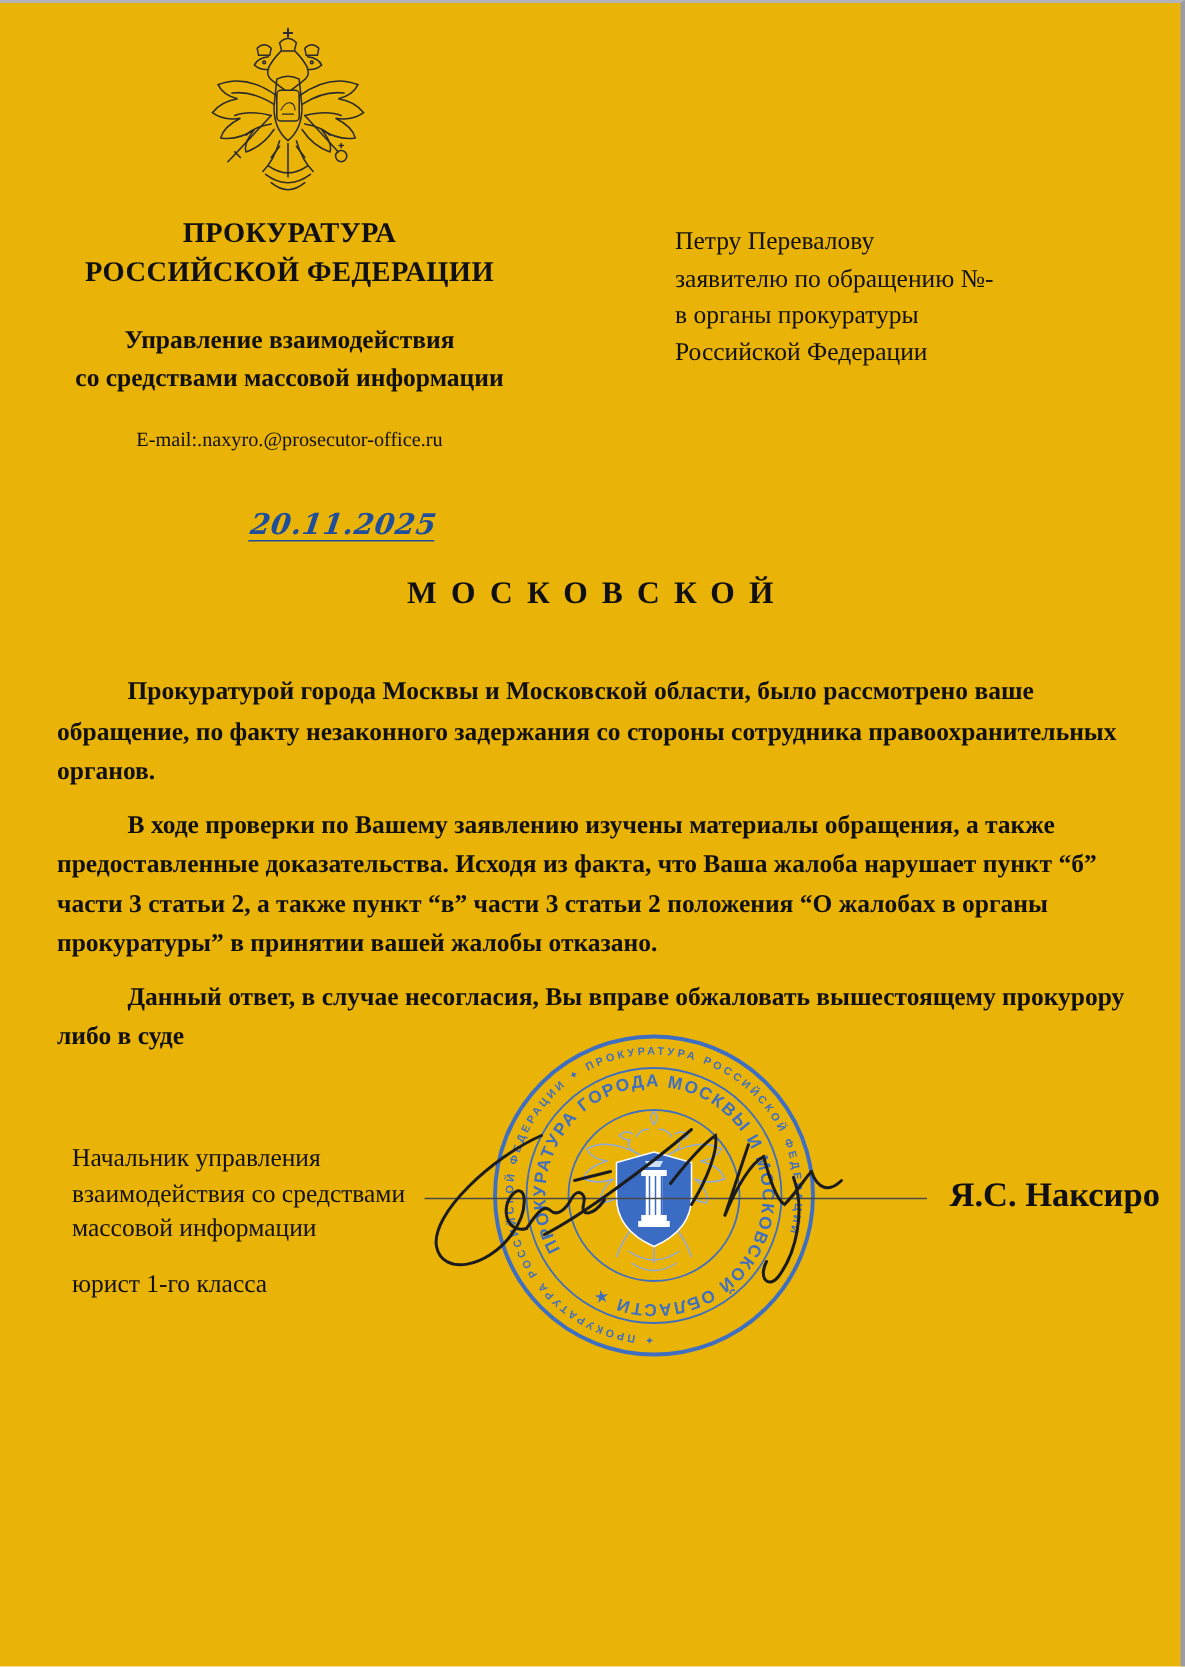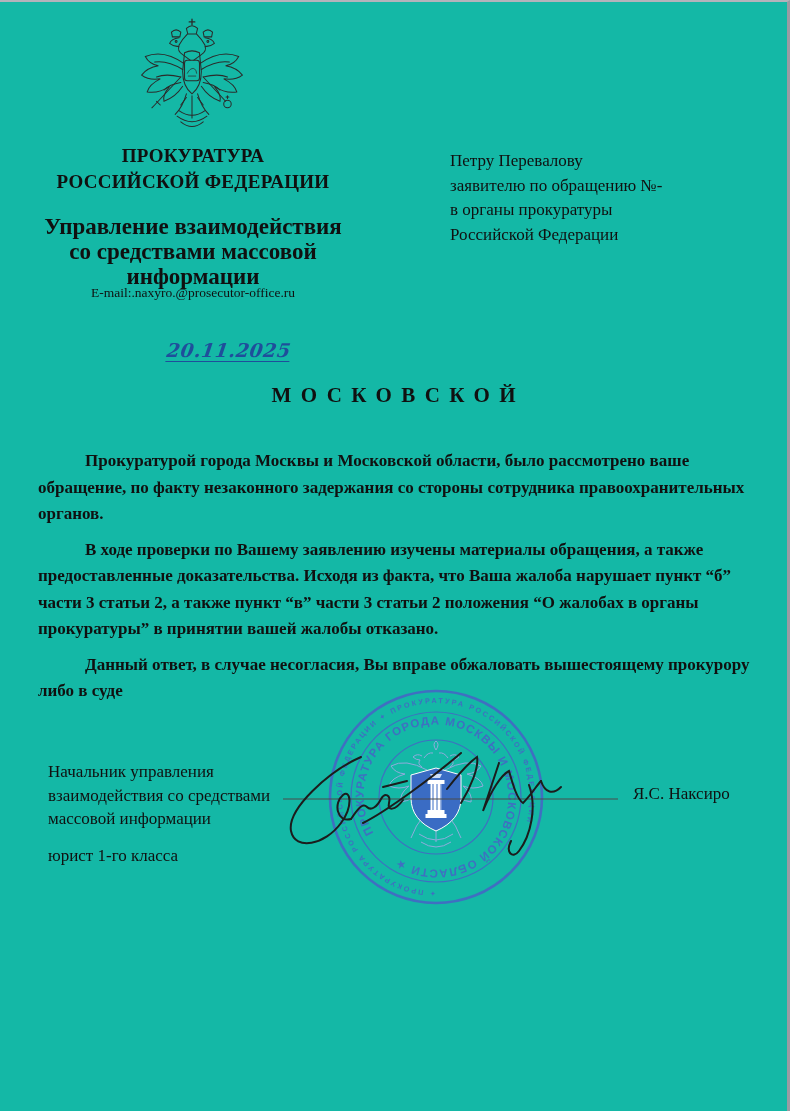--- a/index.html
+++ b/index.html
@@ -1,38 +1,38 @@
 <!DOCTYPE html>
 <html lang="ru"><head>
 <meta charset="utf-8">
 <style>
   html,body{margin:0;padding:0;background:#fff;}
   .page{
-    position:relative;width:790px;height:1111px;background:#14b8a6;overflow:hidden;
+    position:relative;width:790px;height:1111px;background:#eab308;overflow:hidden;
     font-family:"Liberation Serif","DejaVu Serif",serif;color:#101010;
     border-top:2px solid #b3b3bb;border-right:3px solid #9b9ba3;box-sizing:border-box;
   }
   .emblem{position:absolute;left:136px;top:12px;width:112px;height:126px;}
   .org-block{position:absolute;left:26px;top:141px;width:334px;text-align:center;
     font-weight:bold;font-size:19px;line-height:26px;letter-spacing:.3px;}
   .dept-block{position:absolute;left:20px;top:212px;width:346px;text-align:center;
-    font-weight:bold;font-size:23px;line-height:25px;}
+    font-weight:bold;font-size:17px;line-height:25px;}
   .addr-block{position:absolute;left:20px;top:281px;width:346px;text-align:center;
     font-size:13.5px;line-height:20px;}
   .recipient{position:absolute;left:450px;top:147px;font-size:17px;line-height:24.5px;}
   .doc-date{position:absolute;left:167px;top:337px;font-size:19px;font-weight:600;
     font-style:italic;color:#1f4e9b;text-decoration:underline;text-underline-offset:4px;
     transform:skewX(-8deg);letter-spacing:.5px;font-family:"DejaVu Serif",serif;}
   .doc-title{position:absolute;left:0;top:381px;width:100%;text-align:center;
     font-weight:bold;font-size:21px;letter-spacing:.45em;text-indent:.45em;}
   .body-text{position:absolute;left:38px;top:446px;width:716px;font-size:17px;line-height:26.5px;}
   .body-text p{margin:0 0 9px 0;text-indent:47px;font-weight:bold;}
   .signer-position{position:absolute;left:48px;top:758px;font-size:17px;line-height:23.5px;}
   .signer-class{margin-top:13px;}
-  .signer-name{position:absolute;left:633px;top:782px;font-size:17px;}
+  .signer-name{position:absolute;left:633px;top:782px;font-size:23px;font-weight:bold;}
   .stamp{position:absolute;left:327px;top:686px;width:218px;height:218px;}
   .stamp text{font-family:"Liberation Sans","DejaVu Sans",sans-serif;font-weight:bold;fill:#3f6fc1;}
   .sig-overlay{position:absolute;left:265px;top:735px;width:380px;height:150px;}
 </style>
 </head>
 <body>
 
 <div class="page">
 
   <svg class="emblem" viewBox="0 0 120 132" fill="none" stroke="#2b2b2b" stroke-width="1.1" stroke-linecap="round">

